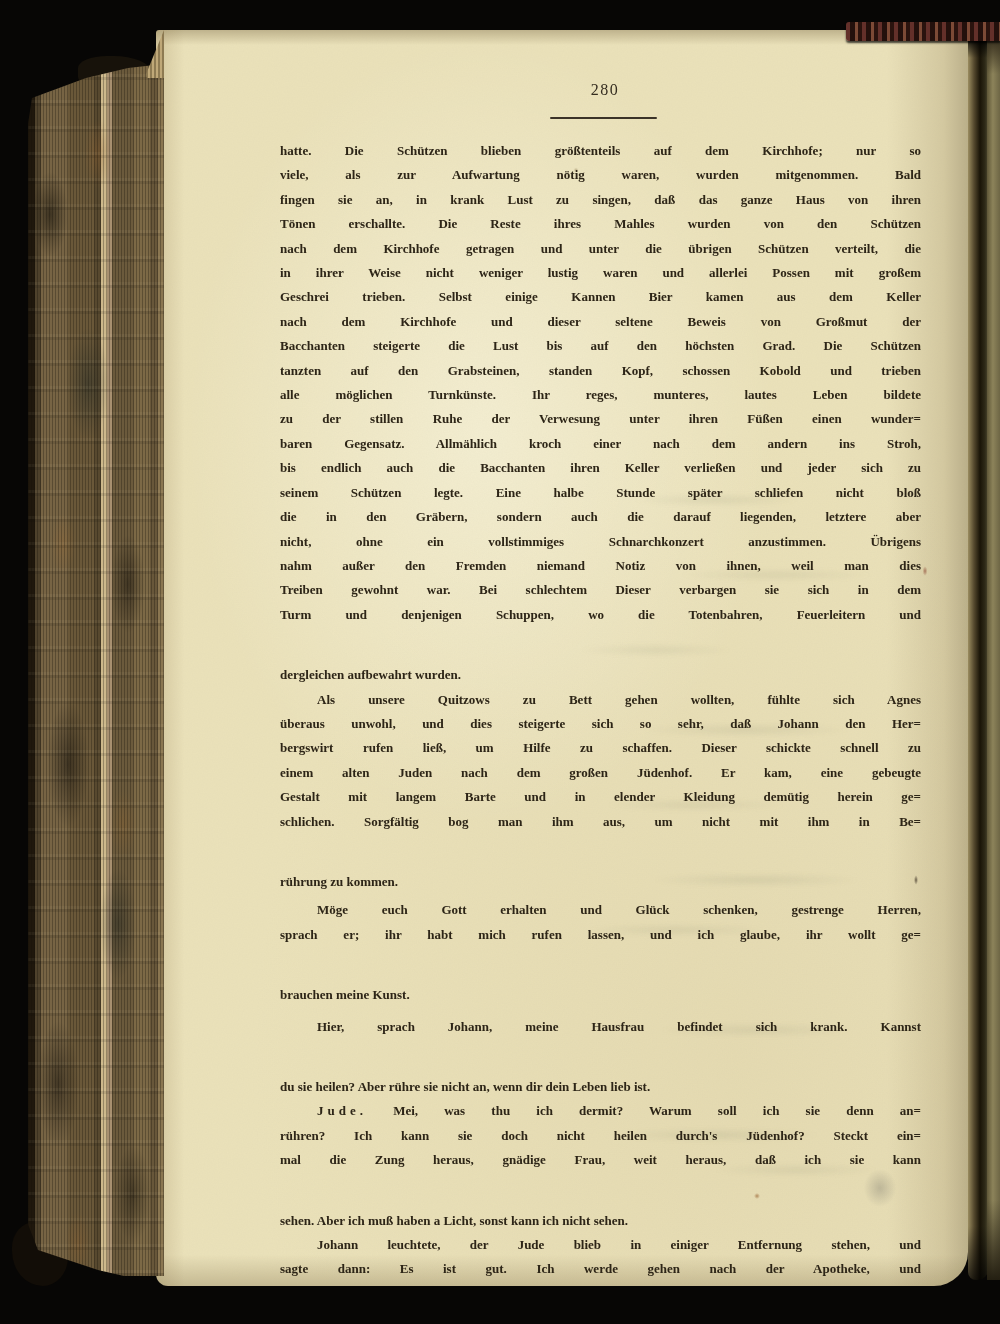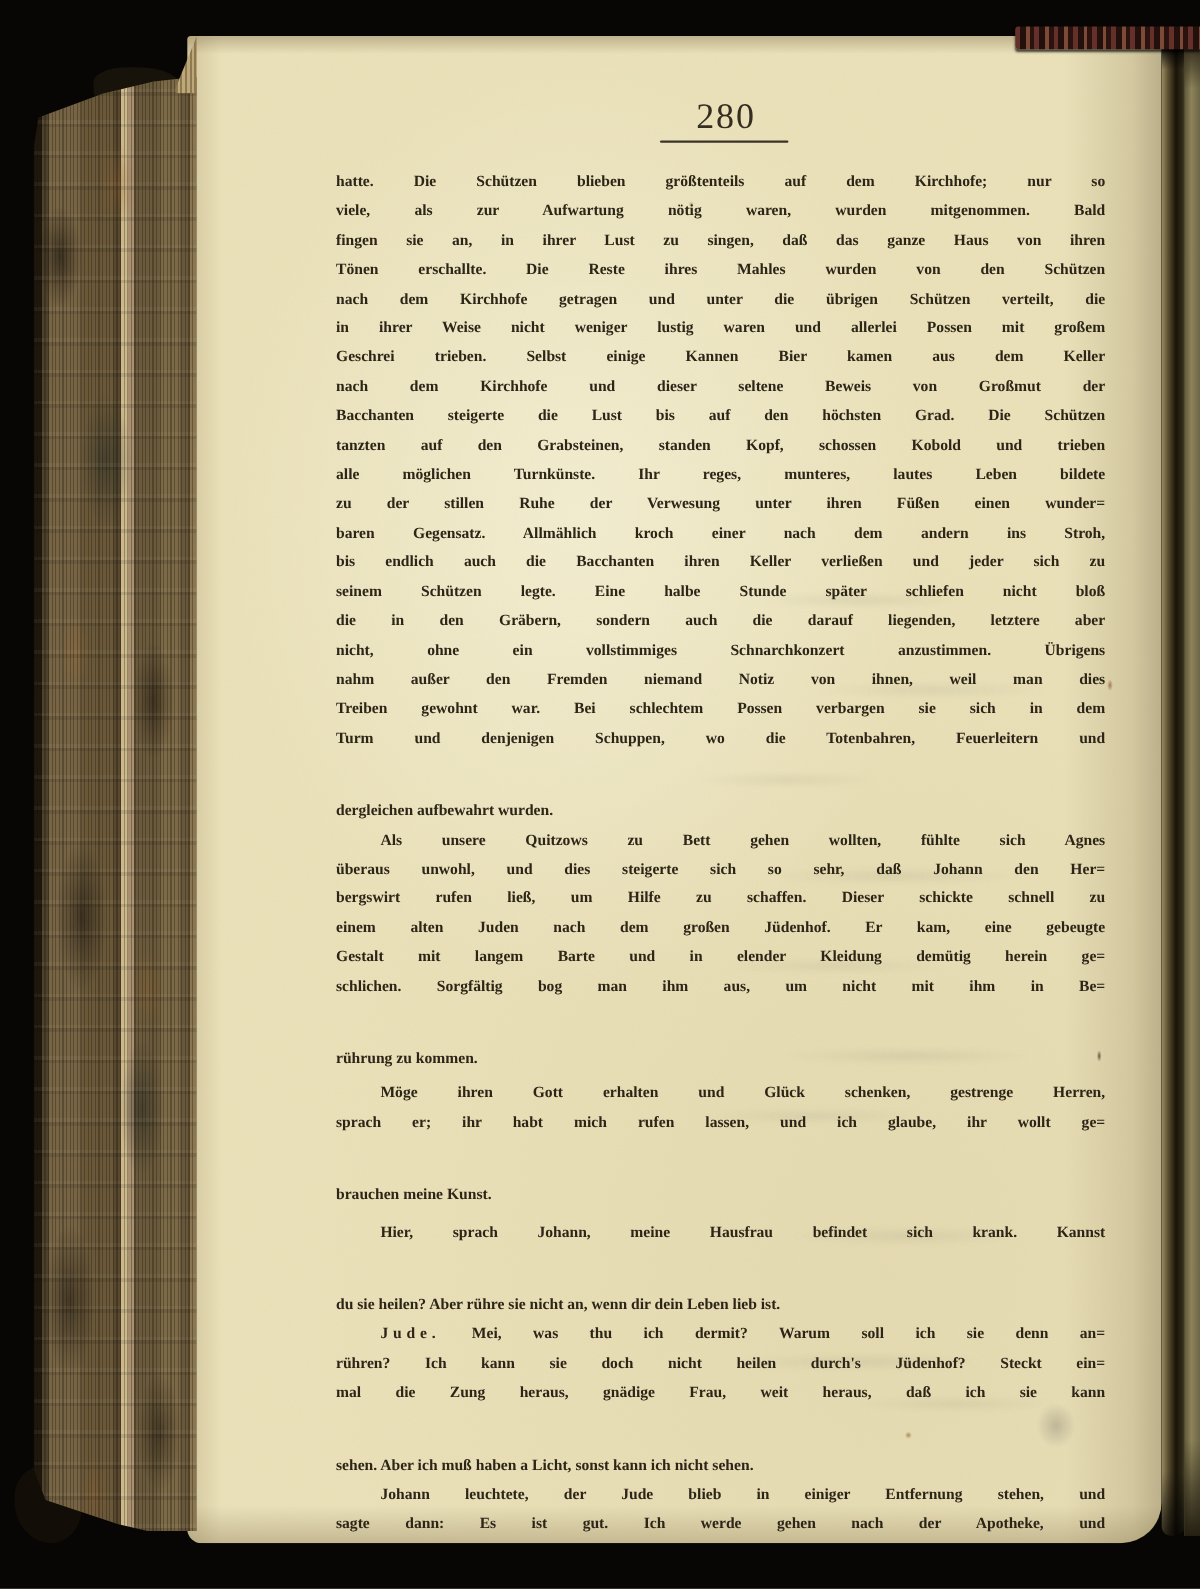--- a/index.html
+++ b/index.html
@@ -45,21 +45,21 @@
     background:
       radial-gradient(24px 28px at 724px 1158px, rgba(98,98,92,0.30), rgba(98,98,92,0) 68%),
       radial-gradient(4px 4px at 601px 1166px, rgba(150,95,45,0.65), rgba(150,95,45,0) 75%),
       radial-gradient(2.5px 6px at 760px 850px, rgba(60,48,35,0.75), rgba(60,48,35,0) 80%),
       radial-gradient(3px 6px at 769px 541px, rgba(140,70,50,0.65), rgba(140,70,50,0) 80%),
       radial-gradient(3px 3px at 420px 140px, rgba(120,100,60,0.4), rgba(120,100,60,0) 80%);
   }
   
   .pagenum{
     position:absolute;left:404px;top:51px;width:90px;
-    text-align:center;font-size:30px;letter-spacing:1.5px;
+    text-align:center;font-size:16px;letter-spacing:1.5px;
     color:#352d20;font-family:"Liberation Serif",serif;
   }
   .pagenum-rule{
     position:absolute;left:394px;top:87px;width:107px;height:2px;
     background:#3b3328;border-radius:1px;
   }
   
   .text-block{
     position:absolute;left:124px;top:109px;width:641px;
     color:#2d2517;
@@ -144,51 +144,51 @@
   <div class="showthrough"></div>
   <div class="stains"></div>
 
   <div class="pagenum">280</div>
   <div class="pagenum-rule"></div>
 
   <div class="text-block" id="text-block">
       <div class="para">
         <div class="line">hatte.  Die Schützen blieben größtenteils auf dem Kirchhofe; nur so</div>
         <div class="line">viele, als zur Aufwartung nötig waren, wurden mitgenommen.  Bald</div>
-        <div class="line">fingen sie an, in ihrer Lust zu singen, daß das ganze Haus von ihren</div>
+        <div class="line">fingen sie an, in krank Lust zu singen, daß das ganze Haus von ihren</div>
         <div class="line">Tönen erschallte.  Die Reste ihres Mahles wurden von den Schützen</div>
         <div class="line">nach dem Kirchhofe getragen und unter die übrigen Schützen verteilt, die</div>
         <div class="line">in ihrer Weise nicht weniger lustig waren und allerlei Possen mit großem</div>
         <div class="line">Geschrei trieben.  Selbst einige Kannen Bier kamen aus dem Keller</div>
         <div class="line">nach dem Kirchhofe und dieser seltene Beweis von Großmut der</div>
         <div class="line">Bacchanten steigerte die Lust bis auf den höchsten Grad.  Die Schützen</div>
         <div class="line">tanzten auf den Grabsteinen, standen Kopf, schossen Kobold und trieben</div>
         <div class="line">alle möglichen Turnkünste.  Ihr reges, munteres, lautes Leben bildete</div>
         <div class="line">zu der stillen Ruhe der Verwesung unter ihren Füßen einen wunder=</div>
         <div class="line">baren Gegensatz.  Allmählich kroch einer nach dem andern ins Stroh,</div>
         <div class="line">bis endlich auch die Bacchanten ihren Keller verließen und jeder sich zu</div>
         <div class="line">seinem Schützen legte.  Eine halbe Stunde später schliefen nicht bloß</div>
         <div class="line">die in den Gräbern, sondern auch die darauf liegenden, letztere aber</div>
         <div class="line">nicht, ohne ein vollstimmiges Schnarchkonzert anzustimmen.  Übrigens</div>
         <div class="line">nahm außer den Fremden niemand Notiz von ihnen, weil man dies</div>
-        <div class="line">Treiben gewohnt war.  Bei schlechtem Possen verbargen sie sich in dem</div>
+        <div class="line">Treiben gewohnt war.  Bei schlechtem Dieser verbargen sie sich in dem</div>
         <div class="line">Turm und denjenigen Schuppen, wo die Totenbahren, Feuerleitern und</div>
         <div class="line last">dergleichen aufbewahrt wurden.</div>
       </div>
       <div class="para">
         <div class="line first">Als unsere Quitzows zu Bett gehen wollten, fühlte sich Agnes</div>
         <div class="line">überaus unwohl, und dies steigerte sich so sehr, daß Johann den Her=</div>
         <div class="line">bergswirt rufen ließ, um Hilfe zu schaffen.  Dieser schickte schnell zu</div>
         <div class="line">einem alten Juden nach dem großen Jüdenhof.  Er kam, eine gebeugte</div>
         <div class="line">Gestalt mit langem Barte und in elender Kleidung demütig herein ge=</div>
         <div class="line">schlichen.  Sorgfältig bog man ihm aus, um nicht mit ihm in Be=</div>
         <div class="line last">rührung zu kommen.</div>
       </div>
       <div class="para">
-        <div class="line first">Möge ihren Gott erhalten und Glück schenken, gestrenge Herren,</div>
+        <div class="line first">Möge euch Gott erhalten und Glück schenken, gestrenge Herren,</div>
         <div class="line">sprach er; ihr habt mich rufen lassen, und ich glaube, ihr wollt ge=</div>
         <div class="line last">brauchen meine Kunst.</div>
       </div>
       <div class="para">
         <div class="line first">Hier, sprach Johann, meine Hausfrau befindet sich krank.  Kannst</div>
         <div class="line last">du sie heilen? Aber rühre sie nicht an, wenn dir dein Leben lieb ist.</div>
       </div>
       <div class="para">
         <div class="line first"><span class="spaced">Jude.</span>  Mei, was thu ich dermit?  Warum soll ich sie denn an=</div>
         <div class="line">rühren?  Ich kann sie doch nicht heilen durch's Jüdenhof?  Steckt ein=</div>

